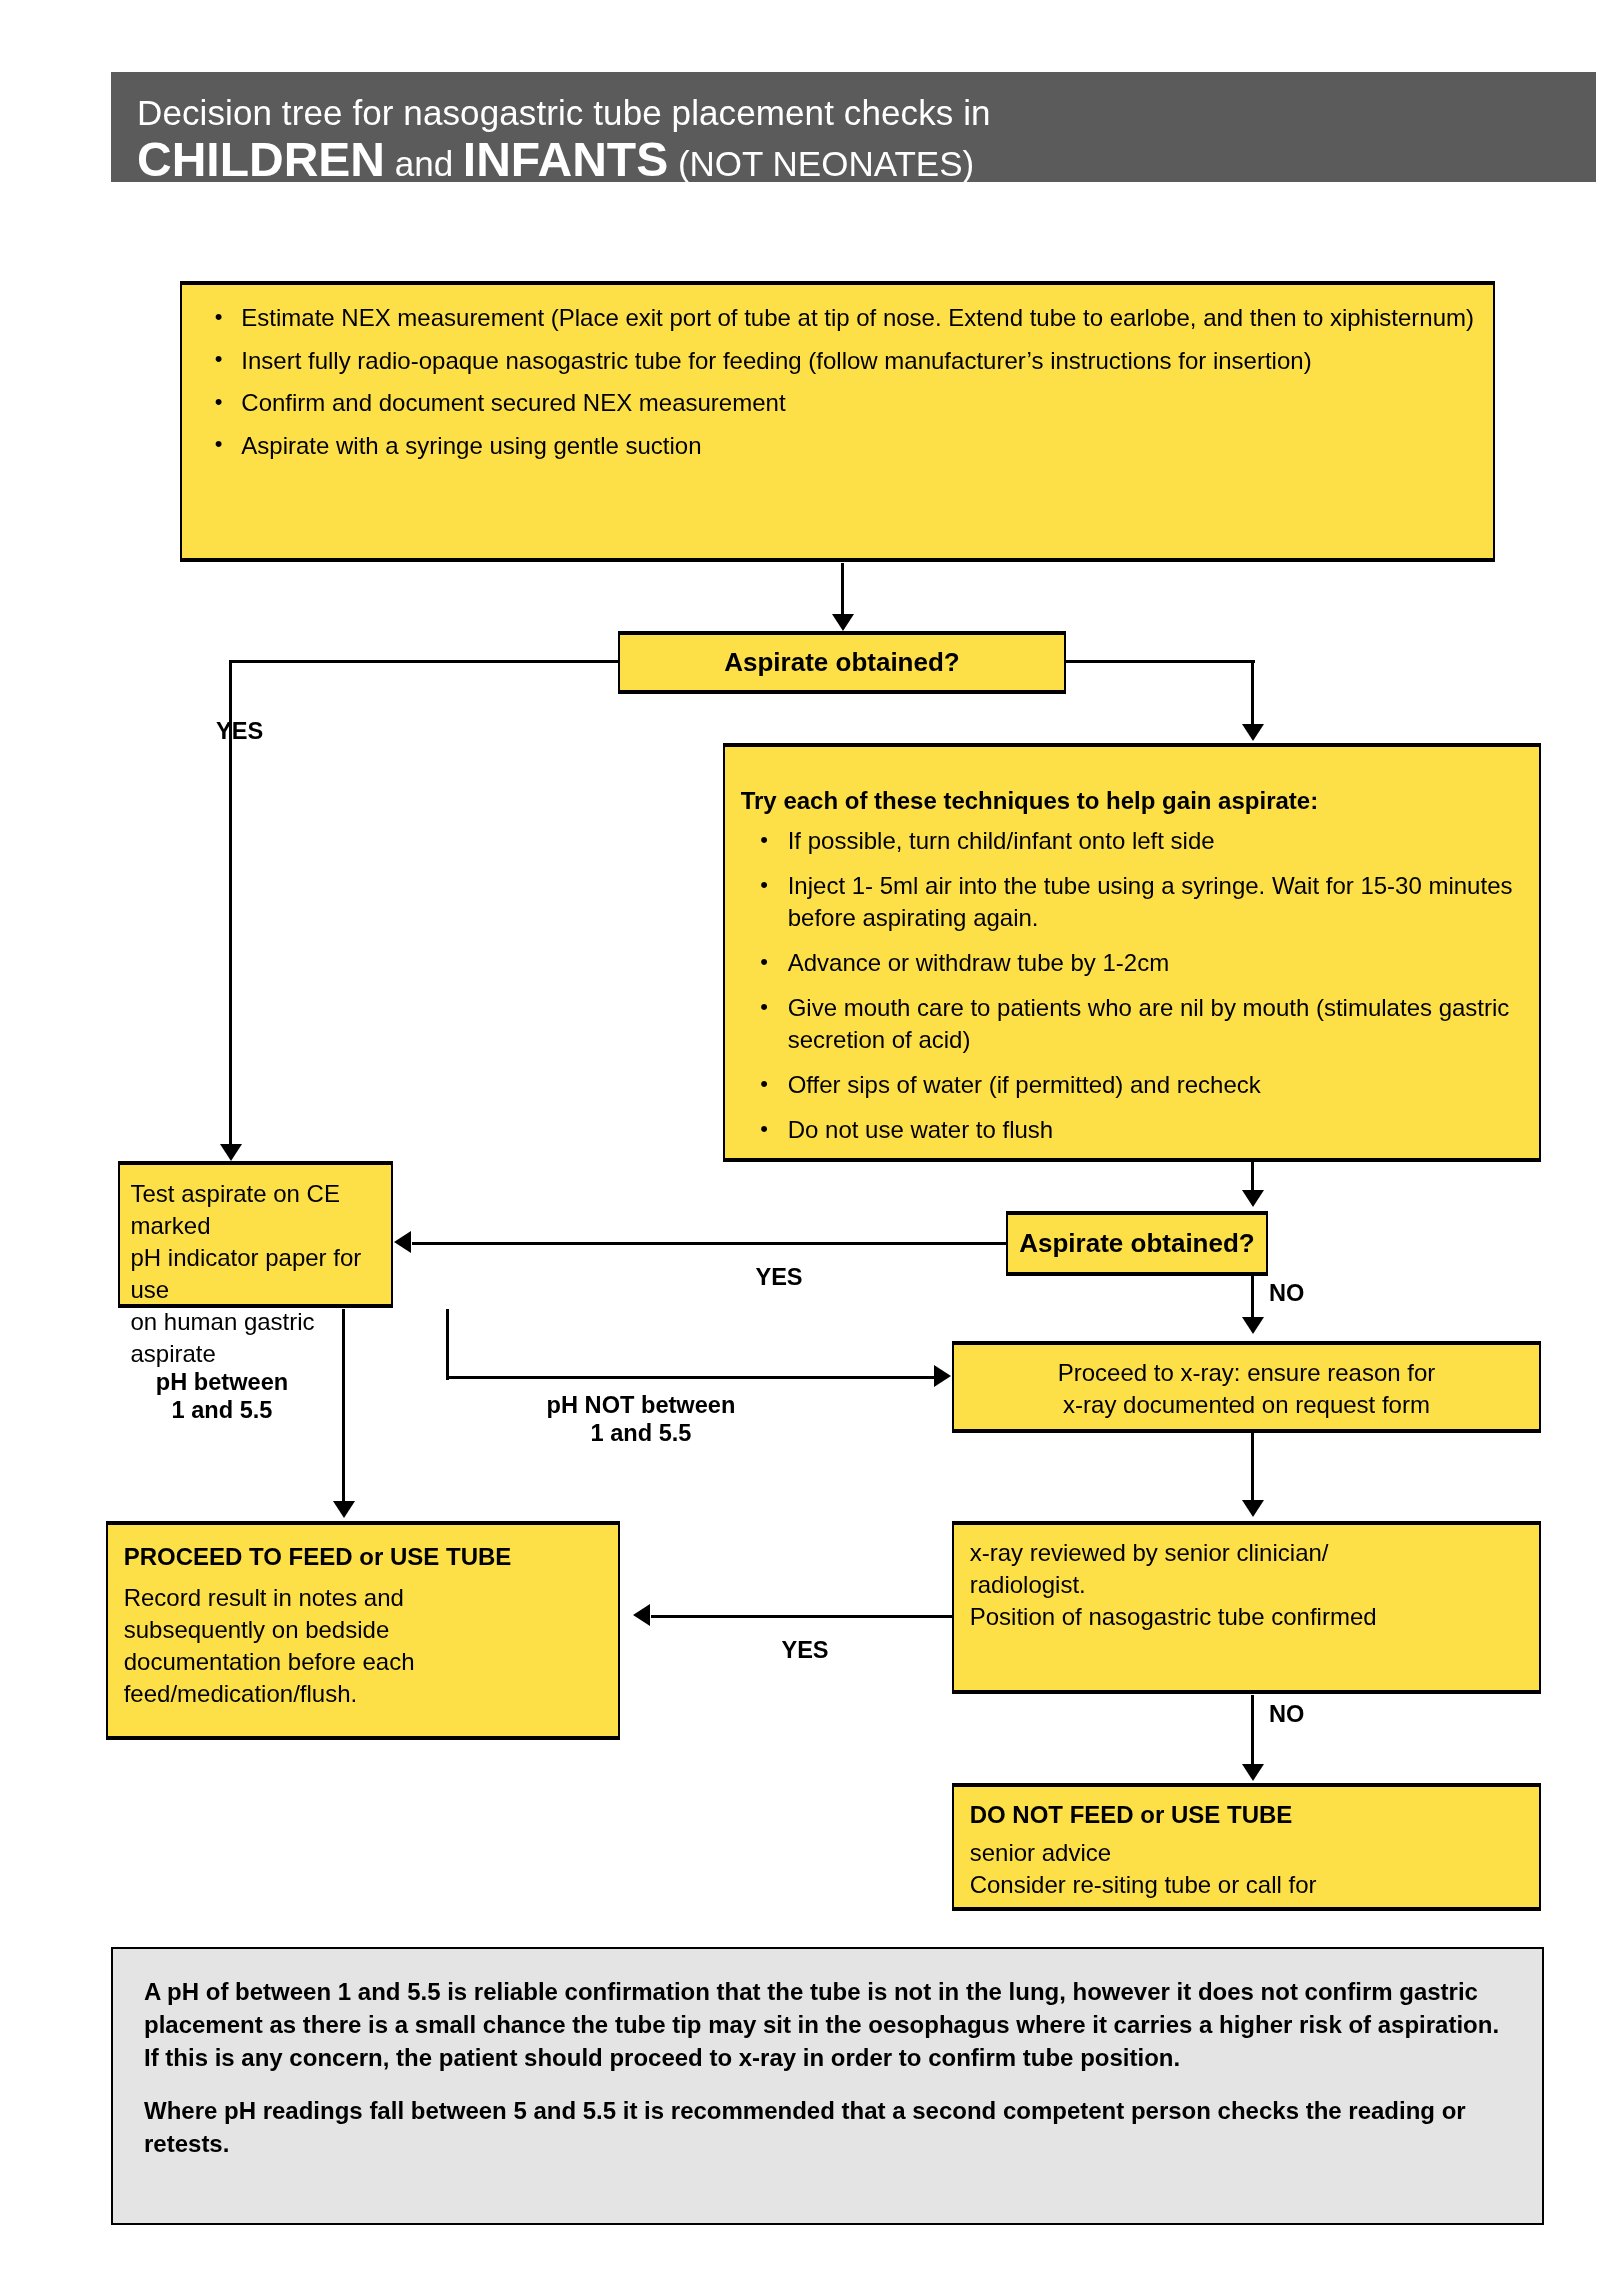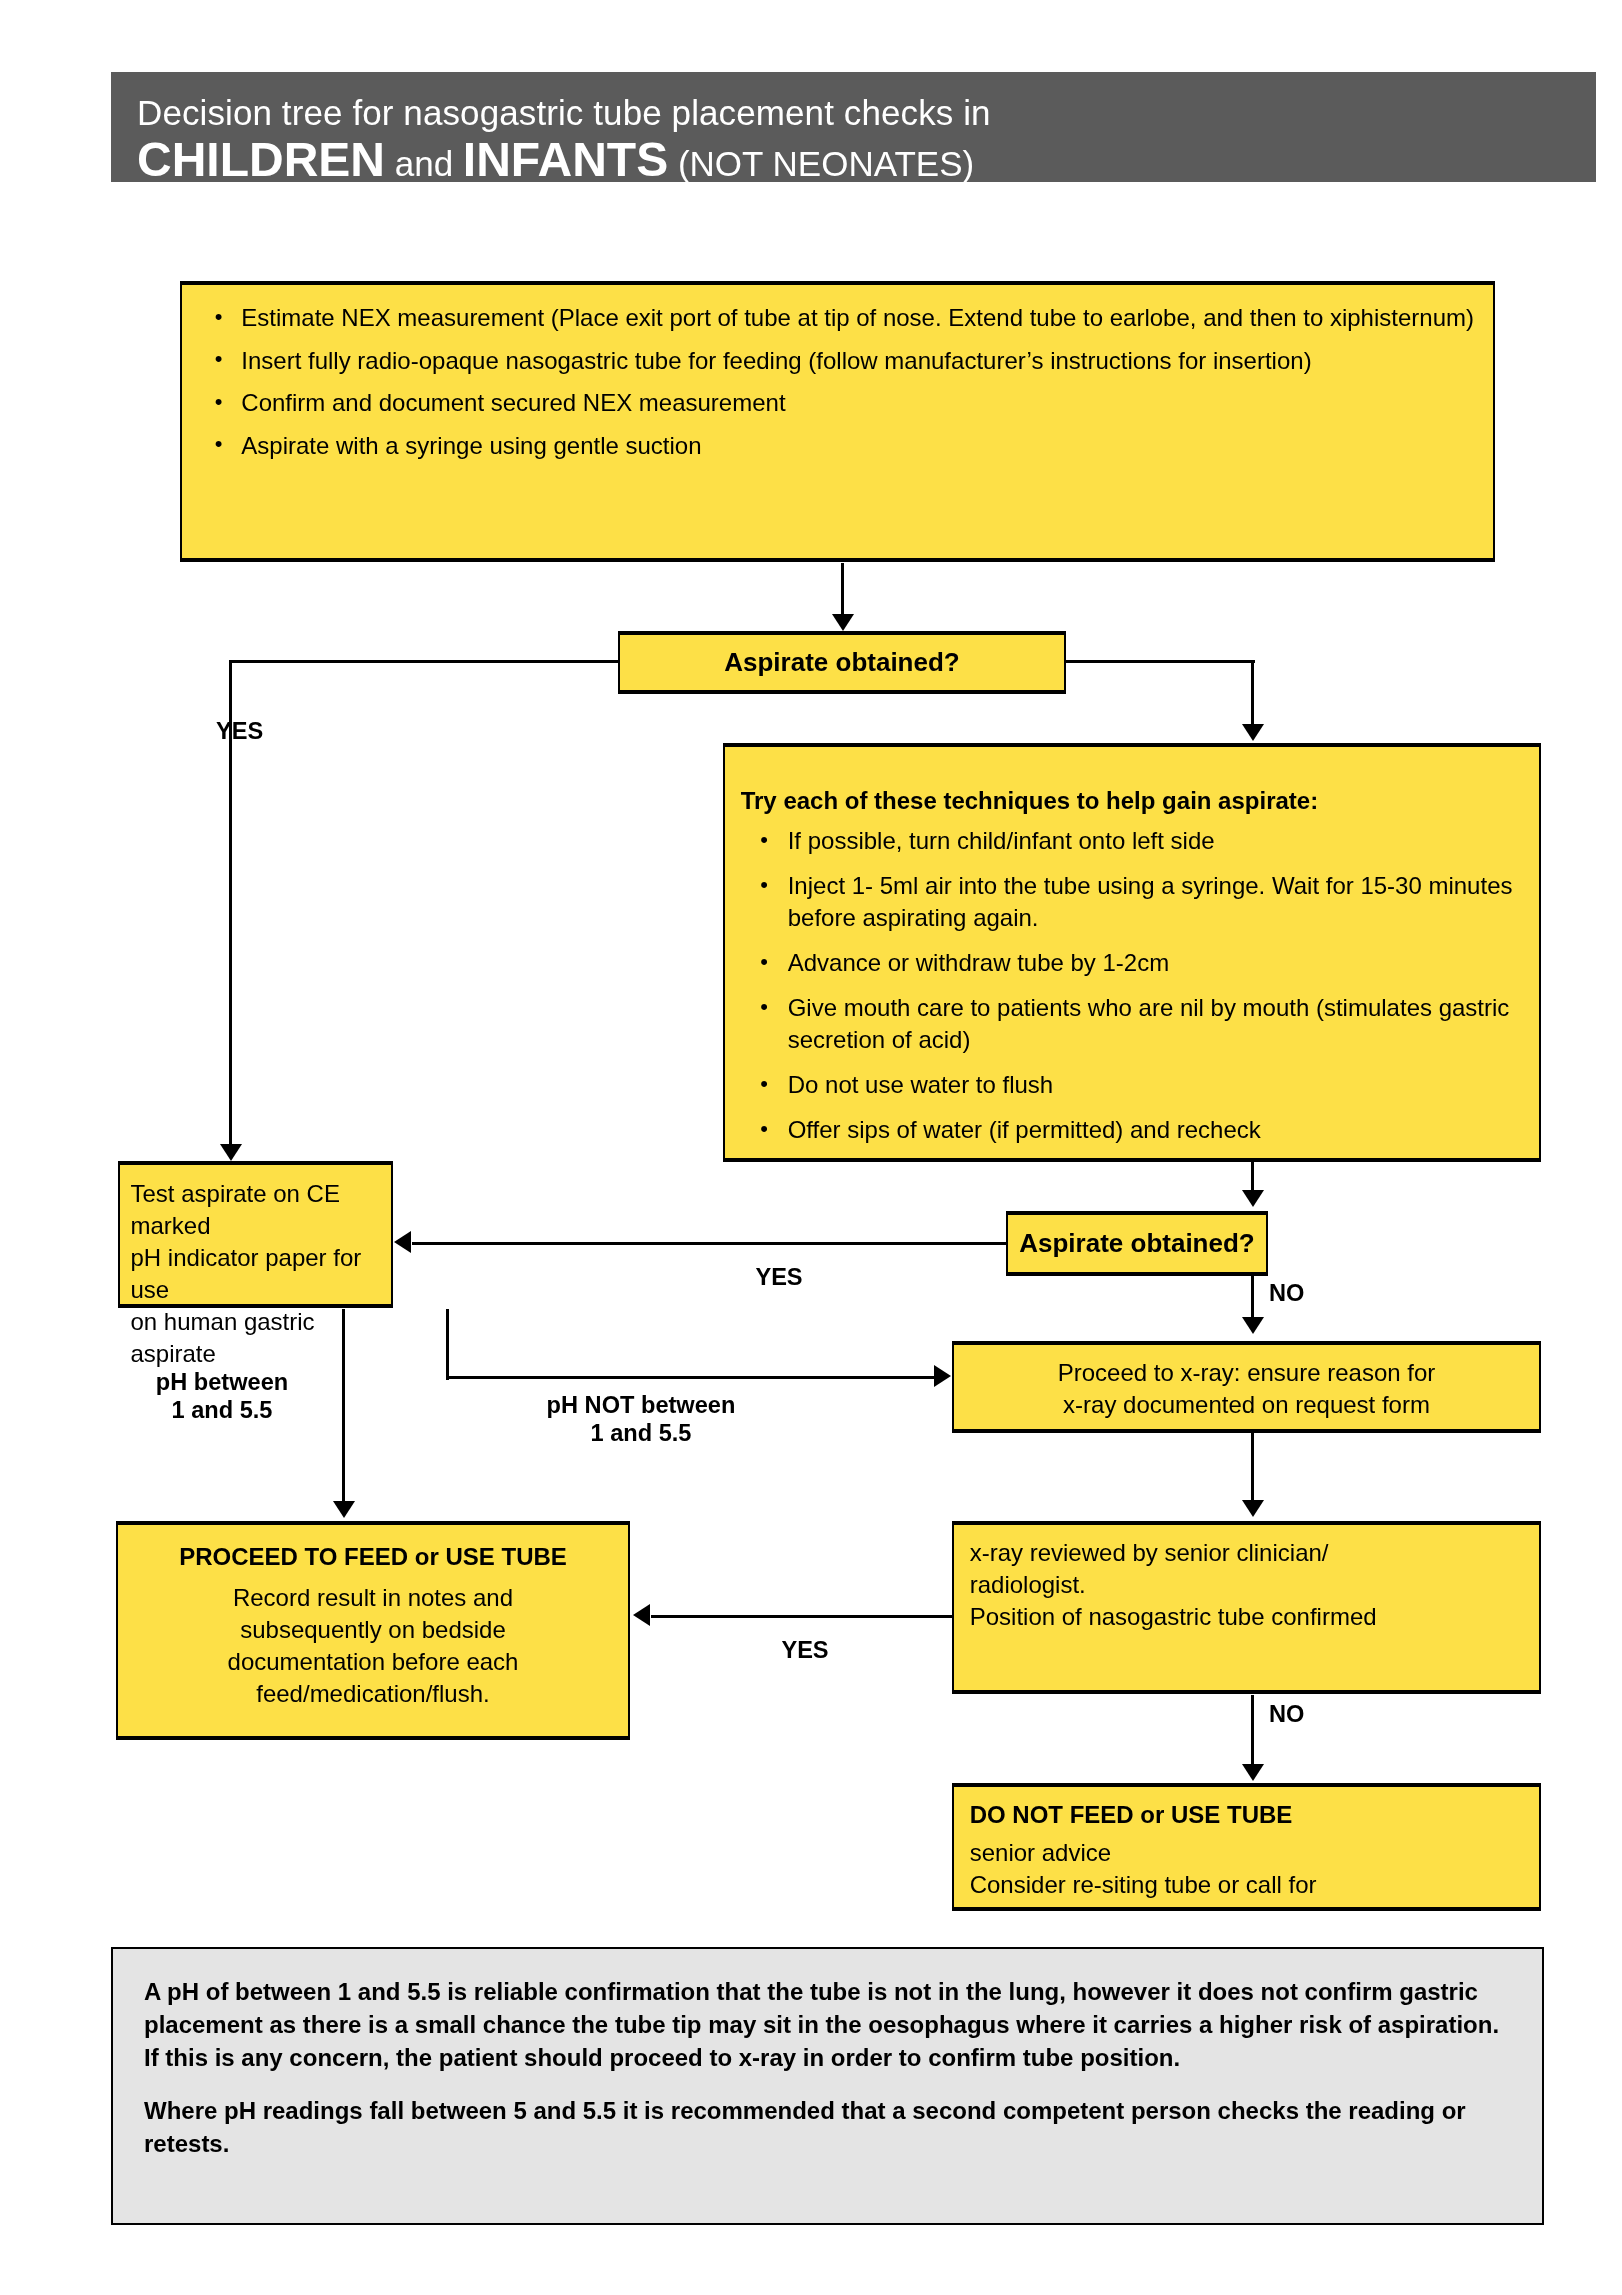--- a/index.html
+++ b/index.html
@@ -95,22 +95,22 @@
   <div class="arrow-d" style="left:1242px;top:724px;"></div>
 
   <div class="box heavy" style="left:723px;top:743px;width:818px;height:419px;">
     <div class="bx-inner" style="padding:14.4px 15.7px;">
       <div class="tb" style="margin-bottom:7.9px;margin-top:24px;">Try each of these techniques to help gain aspirate:</div>
       <ul class="bl bl2">
         <li>If possible, turn child/infant onto left side</li>
         <li>Inject 1- 5ml air into the tube using a syringe. Wait for 15-30 minutes before aspirating again.</li>
         <li>Advance or withdraw tube by 1-2cm</li>
         <li>Give mouth care to patients who are nil by mouth (stimulates gastric secretion of acid)</li>
+        <li>Offer sips of water (if permitted) and recheck</li>
         <li>Do not use water to flush</li>
-        <li>Offer sips of water (if permitted) and recheck</li>
       </ul>
     </div>
   </div>
 
   <div class="ln vl" style="left:1251px;top:1161px;height:29.4px;"></div>
   <div class="arrow-d" style="left:1242px;top:1190px;"></div>
 
   <div class="box heavy" style="left:118px;top:1161px;width:275px;height:147px;">
     <div class="bx-inner" style="padding:13px 10.5px;">
       <div class="t">Test aspirate on CE marked</div>
@@ -145,21 +145,21 @@
 
   <div class="ln vl" style="left:446px;top:1309px;height:71px;"></div>
   <div class="ln hl" style="left:446px;top:1376px;width:489px;"></div>
   <div class="arrow-r" style="left:934px;top:1365px;"></div>
   <div class="elabel" style="left:497px;top:1391px;width:288px;">pH NOT between</div>
   <div class="elabel" style="left:497px;top:1419px;width:288px;">1 and 5.5</div>
 
   <div class="ln vl" style="left:1251px;top:1433px;height:69px;"></div>
   <div class="arrow-d" style="left:1242px;top:1500px;"></div>
 
-  <div class="box heavy" style="left:116px;top:1521px;width:514px;height:219px;text-align:center;">
+  <div class="box heavy" style="left:106px;top:1521px;width:514px;height:219px;">
     <div class="bx-inner" style="padding:15.7px 15.7px;">
       <div class="tb" style="margin-bottom:9.2px;">PROCEED TO FEED or USE TUBE</div>
       <div class="t">Record result in notes and</div>
       <div class="t">subsequently on bedside</div>
       <div class="t">documentation before each</div>
       <div class="t">feed/medication/flush.</div>
     </div>
   </div>
 
   <div class="box heavy" style="left:952px;top:1521px;width:589px;height:173px;">

